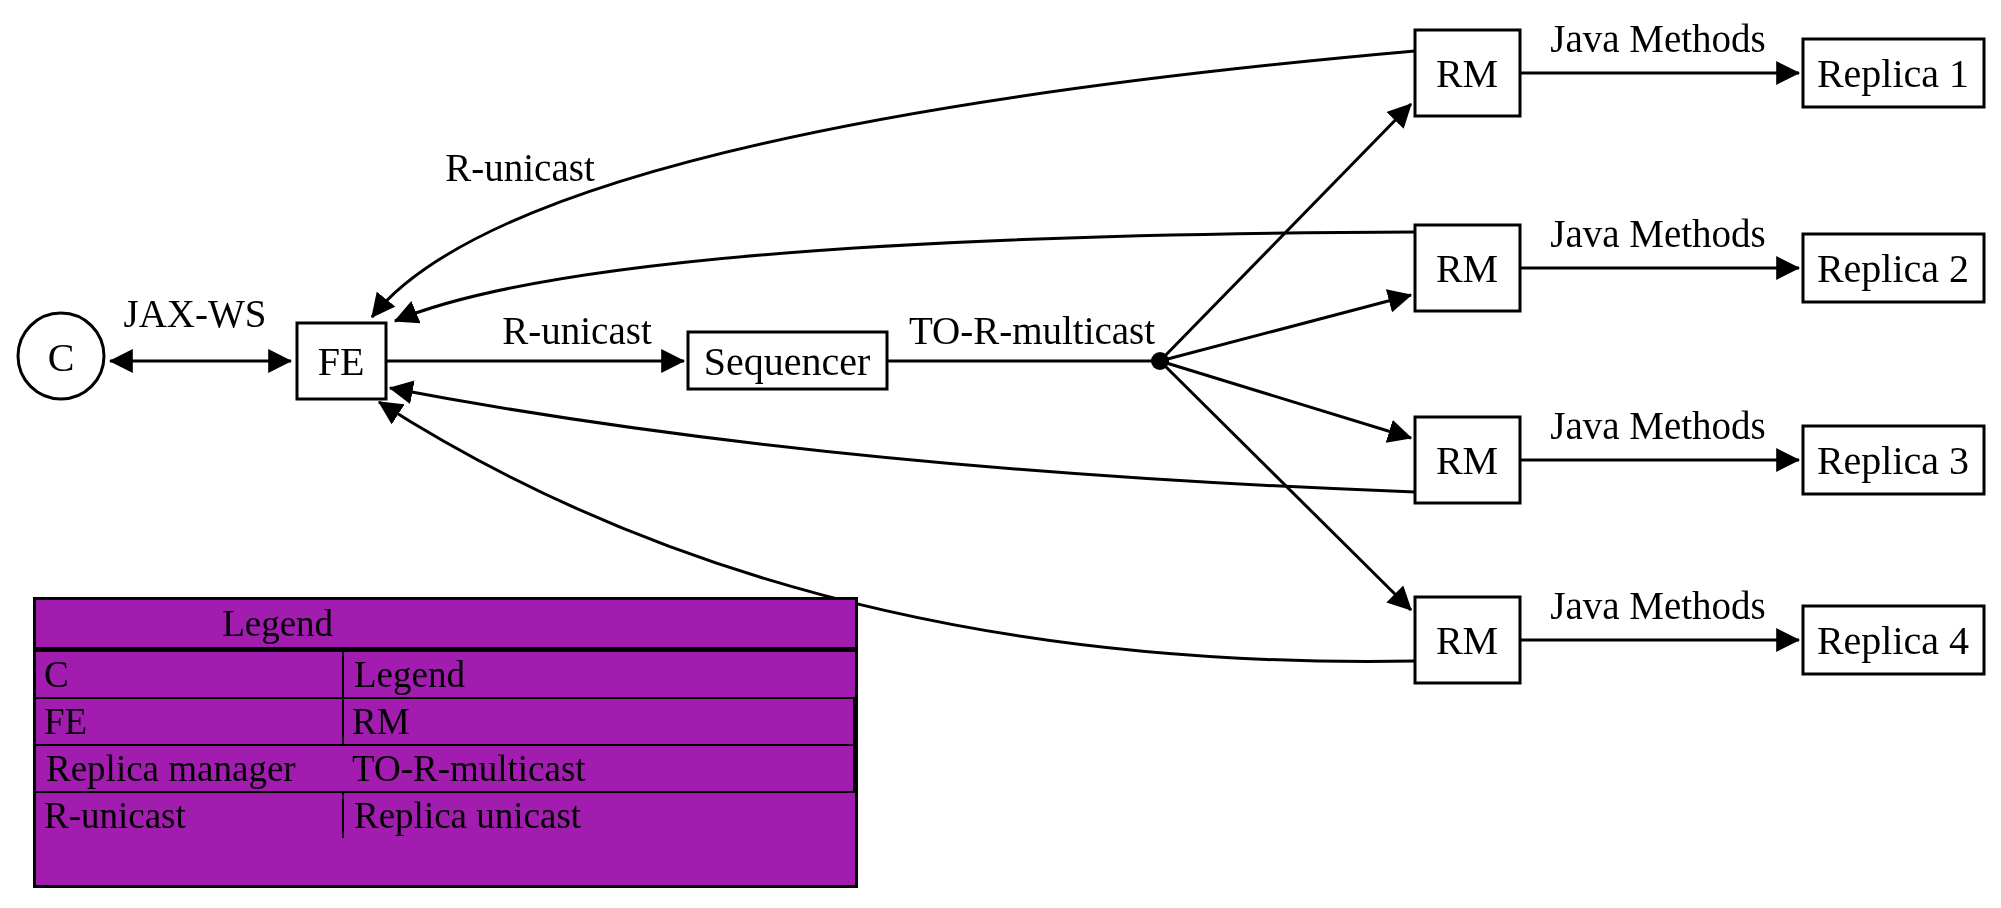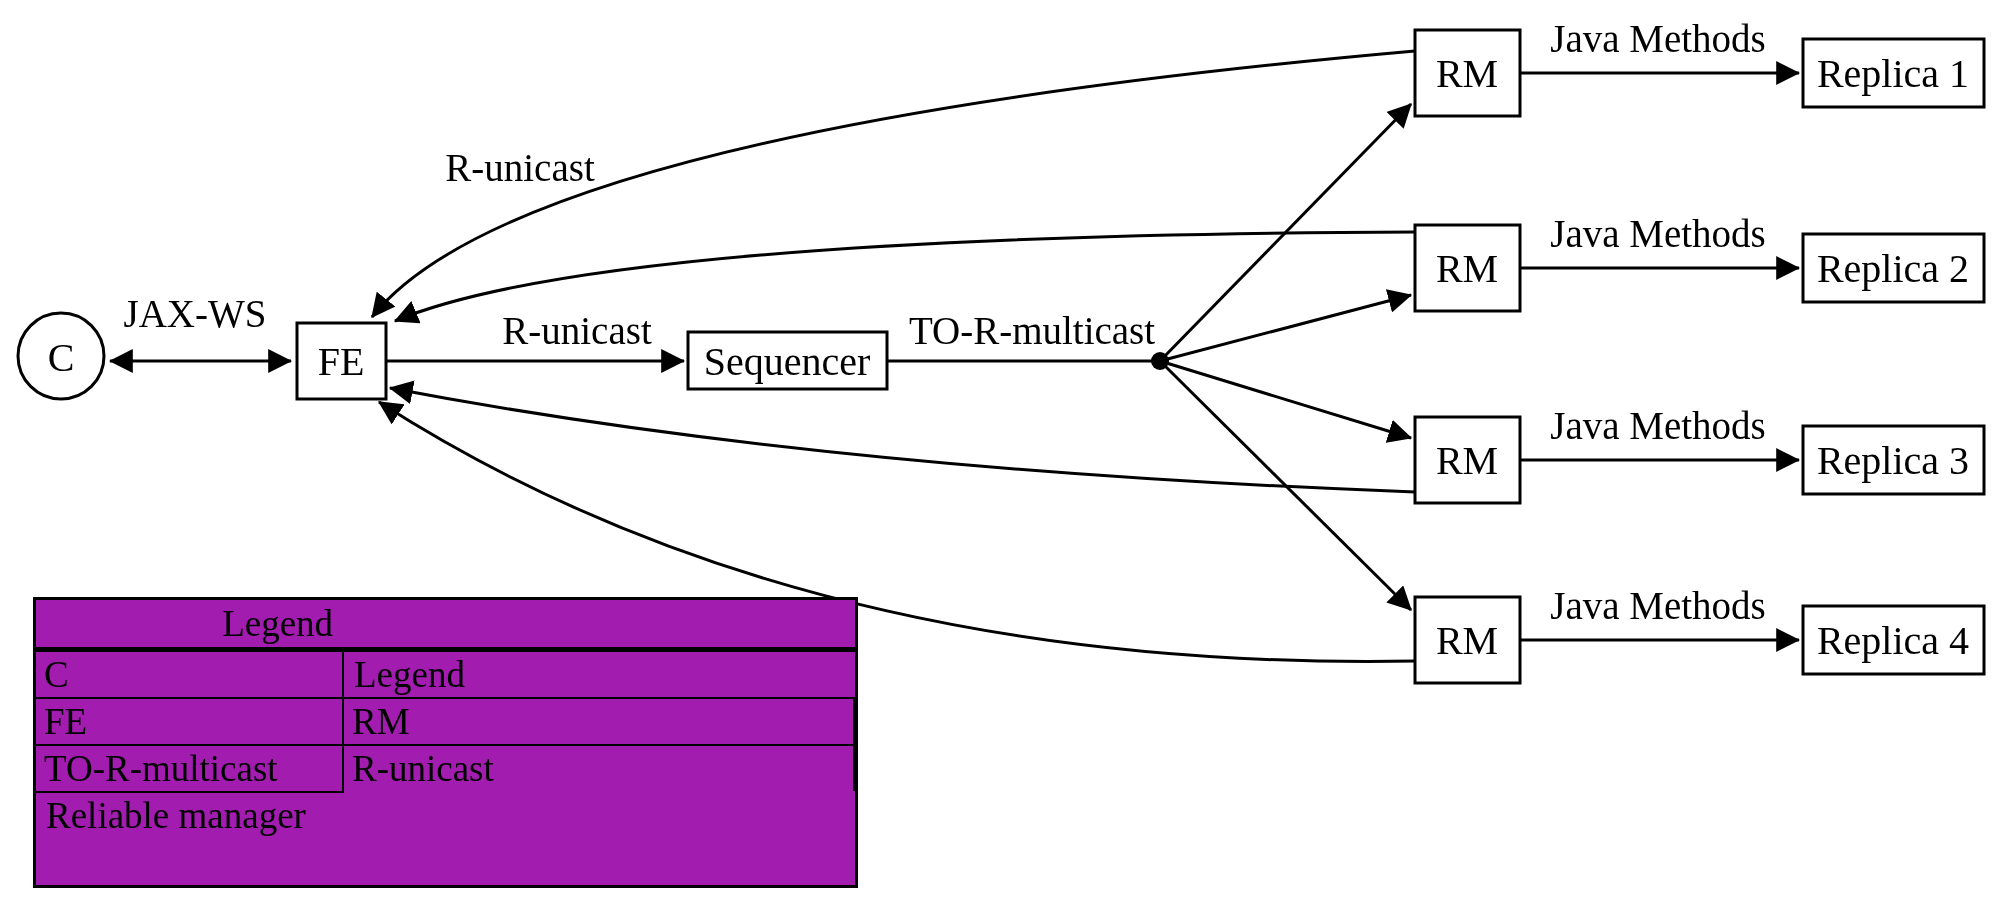--- a/index.html
+++ b/index.html
@@ -137,20 +137,21 @@
     <div class="legend-header">
       <div class="legend-header-inner">Legend</div>
     </div>
 
     <div class="legend-cell term legend-row-first-t">C</div>
     <div class="legend-cell definition">Legend</div>
 
     <div class="legend-cell term">FE</div>
 
     <div class="legend-cell term">RM</div>
+    <div class="legend-cell definition">Replica manager</div>
 
     <div class="legend-cell term">TO-R-multicast</div>
 
     <div class="legend-cell term">R-unicast</div>
-    <div class="legend-cell definition">Reliable manager</div>
+    <div class="legend-cell definition">Replica unicast</div>
   </div>
 
 </div>
 
 </body></html>

